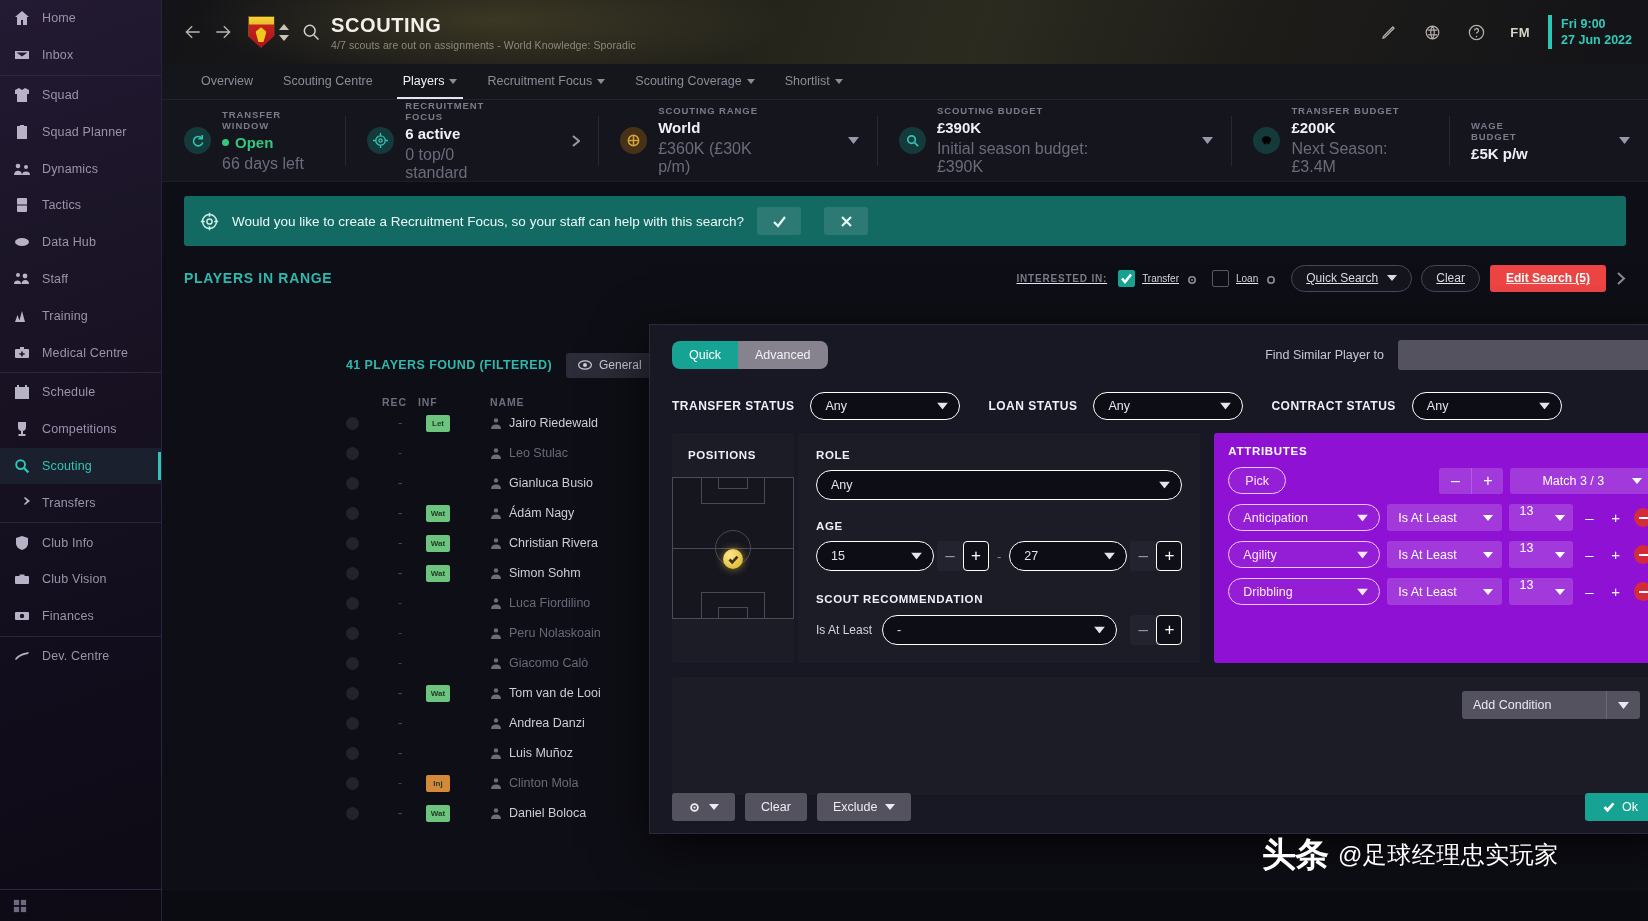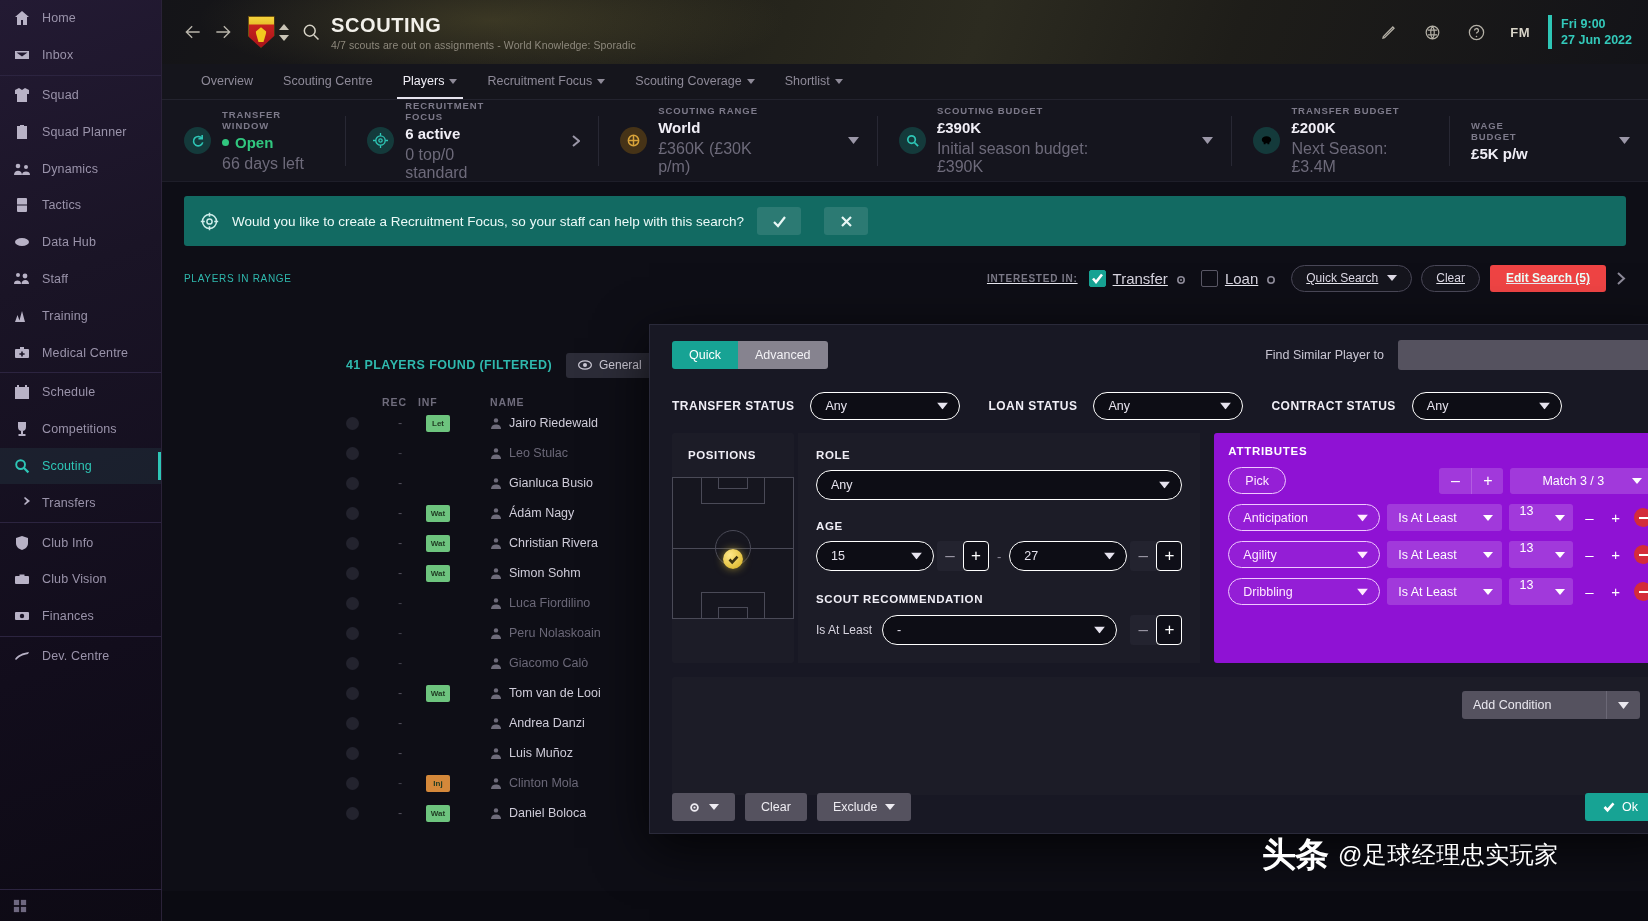--- a/index.html
+++ b/index.html
@@ -174,31 +174,31 @@
     width: 44px; height: 28px; background: rgba(255,255,255,.11); border-radius: 3px;
     display:flex; align-items:center; justify-content:center; cursor:pointer; color:#e8f7f5;
   }
   .bnr-btn svg { width:15px; height:15px; fill:none; stroke:currentColor; stroke-width:2.2; }
   .bnr-btn.x { margin-left: 10px; font-size: 15px; }
 
   
   #pir-row {
     margin-top: 18px; padding: 0 22px; height: 28px; display:flex; align-items:center;
   }
-  #pir-label { font-size: 10px; font-weight: normal; letter-spacing: .7px; color: #2fb9ae; }
+  #pir-label { font-size: 14px; font-weight: bold; letter-spacing: .7px; color: #2fb9ae; }
   #pir-right { margin-left:auto; display:flex; align-items:center; gap: 0; text-decoration: underline; }
   #interested-lbl { font-size: 10px; letter-spacing:.8px; color:#7c7a88; font-weight:600; margin-right: 11px;}
   .chkwrap { display:flex; align-items:center; gap:7px; margin-right: 14px; cursor:pointer; }
   .chk {
     width: 17px; height: 17px; border-radius: 2px; border: 1px solid #5a5866;
     display:flex; align-items:center; justify-content:center;
   }
   .chk.on { background:#17a394; border-color:#17a394; }
   .chk svg { width:11px; height:11px; fill:none; stroke:#fff; stroke-width:2.6; }
-  .chkwrap .cl { font-size: 15px; color:#d6d3de; }
+  .chkwrap .cl { font-size: 10px; color:#d6d3de; }
   .chkwrap .gear { width:12px;height:12px;color:#8e8b99; }
   .chkwrap .gear svg { width:12px; height:12px; fill: currentColor; }
   .pill-btn {
     height: 27px; border:1px solid #4a4858; border-radius: 14px; background: rgba(255,255,255,.03);
     display:flex; align-items:center; gap:9px; padding: 0 14px; font-size:12px; color:#ddd9e5; cursor:pointer;
   }
   .pill-btn svg { width:10px;height:6px;fill:currentColor; }
   .pill-btn + .pill-btn { margin-left: 9px; }
   #edit-search-btn {
     height: 27px; border-radius: 3px; background:#ef4444; color:#eafffa;
@@ -250,21 +250,21 @@
   #rightstrips i { display:block; height: 14px; background:#1c1c26; margin-bottom: 17px; border-radius:2px; }
 
   
   #modal {
     position: absolute; left: 487px; top: 324px; width: 1030px; height: 510px;
     background: #181824; border: 1px solid #2a2a3a;
     box-shadow: 0 14px 50px rgba(0,0,0,.75);
     z-index: 50;
   }
   #modal-top { display:flex; align-items:center; height: 60px; padding: 0 22px; }
-  #qa-tabs { display:flex; border-radius: 3px; overflow:hidden; }
+  #qa-tabs { display:flex; border-radius: 8px; overflow:hidden; }
   .qa-tab {
     height: 28px; padding: 0 17px; display:flex; align-items:center;
     font-size: 12.5px; cursor:pointer;
   }
   .qa-tab.active { background: #17a394; color:#fff; }
   .qa-tab.inactive { background: #86838f; color:#f2f1f5; }
   #find-similar { margin-left:auto; display:flex; align-items:center; gap: 14px; }
   #fs-label { font-size: 12.5px; color:#c9c6d3; }
   #fs-input {
     width: 258px; height: 30px; background:#55525f; border:none; border-radius:3px;

